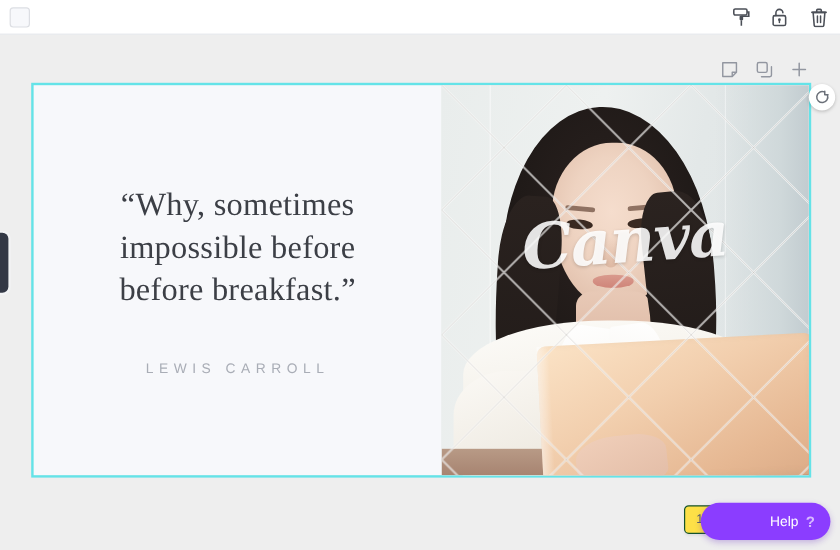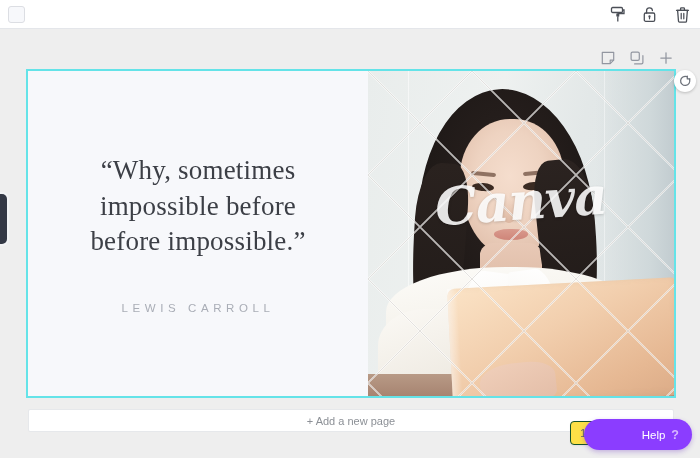--- a/index.html
+++ b/index.html
@@ -325,21 +325,21 @@
   </div>
 
   <div class="left-handle"></div>
 
   <div class="canvas-wrap">
 
     <div class="quote-panel">
       <div class="quote-text">
         <div>“Why, sometimes</div>
         <div>impossible before</div>
-        <div>before impossible.”</div>
+        <div>before breakfast.”</div>
       </div>
       <div class="quote-author">LEWIS CARROLL</div>
     </div>
 
     <div class="photo">
       <div class="ph-bg"></div>
       <div class="ph-panelline" style="left:40px"></div>
       <div class="ph-panelline" style="left:236px"></div>
       <div class="ph-blur-r"></div>
 
@@ -381,21 +381,20 @@
     </div>
   </div>
 
   <div class="rotate-handle">
     <svg width="13" height="13" viewBox="0 0 13 13">
       <path d="M10.5 4.2 a4.6 4.6 0 1 1 -2.6 -2.6" fill="none" stroke="#6b7079" stroke-width="1.25" stroke-linecap="round"></path>
       <path d="M8.3 1.1 V3.9 H11" fill="none" stroke="#6b7079" stroke-width="1.25" stroke-linecap="round" stroke-linejoin="round"></path>
     </svg>
   </div>
 
-  <div class="add-page">+ Add a new page</div>
 
   <div class="zoom-pill">
     <span class="zoom-val">104%</span>
     <span>
       <svg width="13" height="13" viewBox="0 0 13 13">
         <path d="M7.6 1.4 H11.6 V5.4" fill="none" stroke="#3f434a" stroke-width="1.3" stroke-linecap="round" stroke-linejoin="round"></path>
         <path d="M5.4 11.6 H1.4 V7.6" fill="none" stroke="#3f434a" stroke-width="1.3" stroke-linecap="round" stroke-linejoin="round"></path>
         <path d="M11.6 1.4 L1.4 11.6" stroke="#3f434a" stroke-width="1.3" stroke-linecap="round"></path>
       </svg>
     </span>

